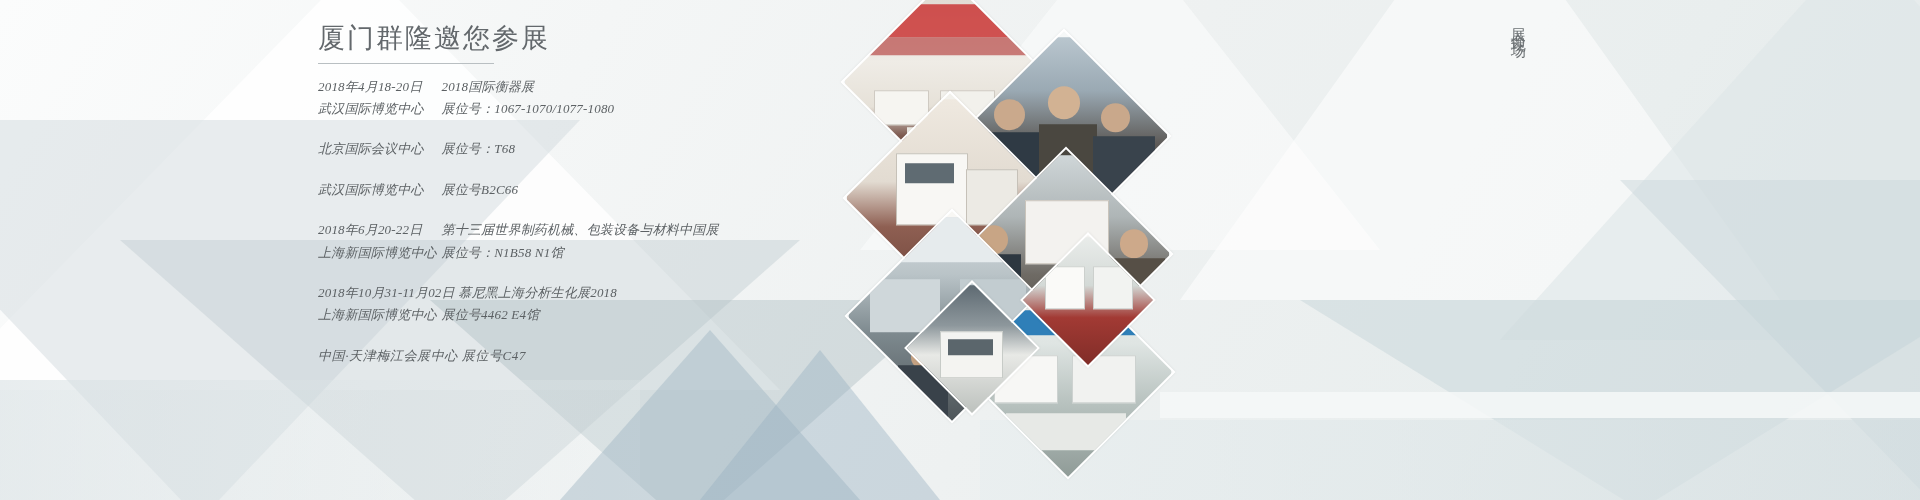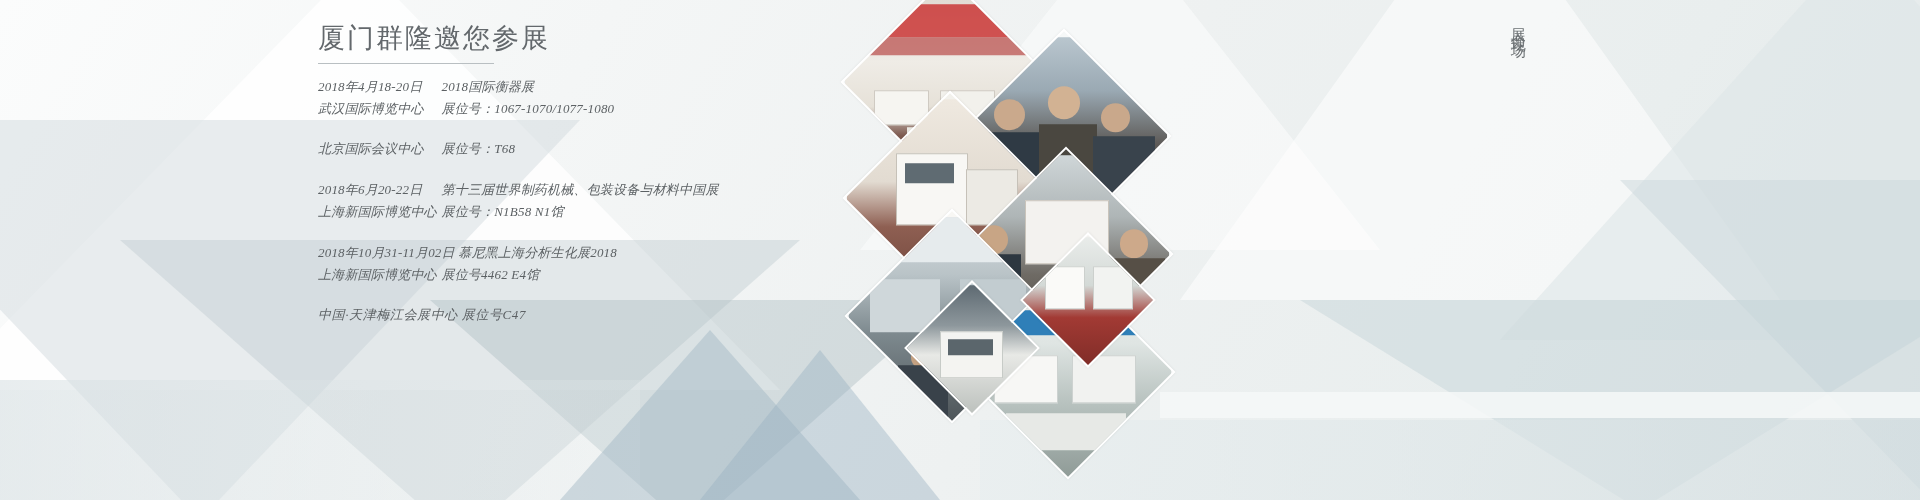--- a/index.html
+++ b/index.html
@@ -162,20 +162,24 @@
     </div>
 
     <div class="event">
       <div class="line">
         <span class="v-a">北京国际会议中心</span>
         <span class="v-b">展位号：T68</span>
       </div>
     </div>
 
     <div class="event">
+      <div class="line">
+        <span class="v-a">武汉国际博览中心</span>
+        <span class="v-b">展位号B2C66</span>
+      </div>
     </div>
 
     <div class="event">
       <div class="line">
         <span class="col-a">2018年6月20-22日</span>
         <span class="col-b">第十三届世界制药机械、包装设备与材料中国展</span>
       </div>
       <div class="line">
         <span class="v-a">上海新国际博览中心</span>
         <span class="v-b">展位号：N1B58 N1馆</span>

